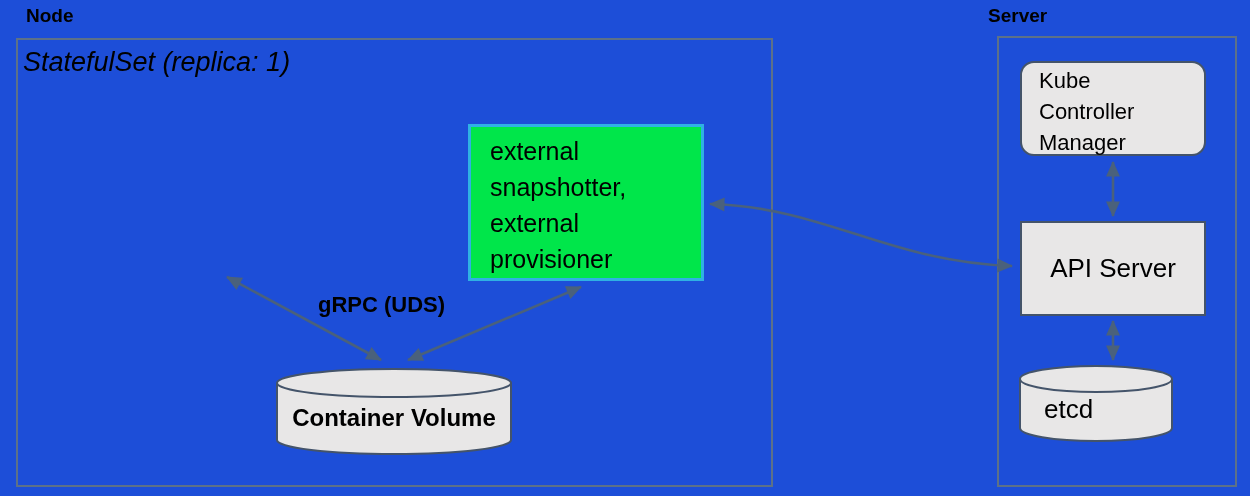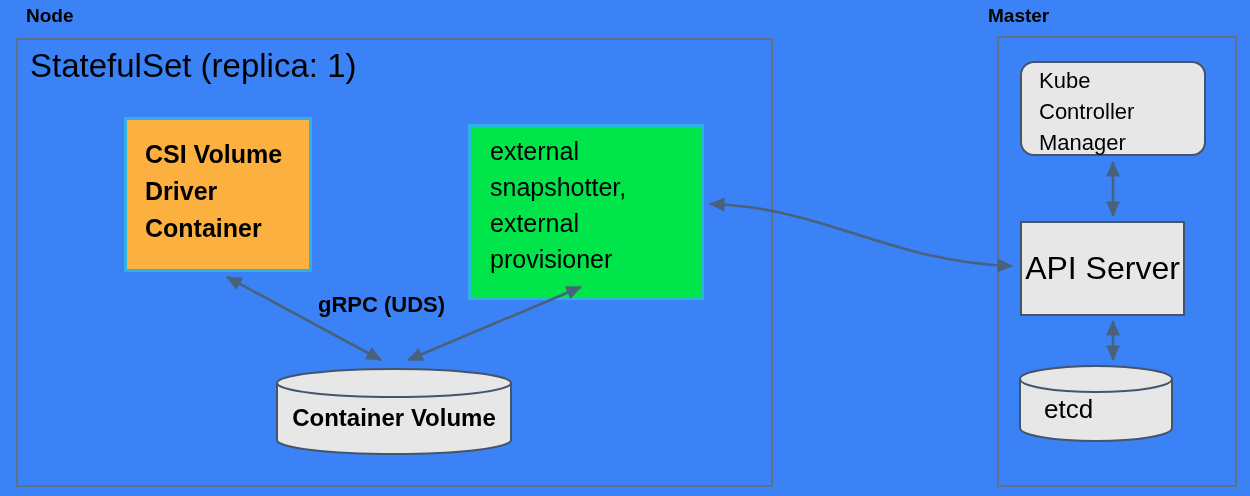--- a/index.html
+++ b/index.html
@@ -12,62 +12,63 @@
     --arrow: #4a617c;
     --text: #000000;
   }
   * { margin: 0; padding: 0; box-sizing: border-box; }
   html, body { background: #ffffff; }
   body { font-family: "Liberation Sans", sans-serif; color: var(--text); }
   .canvas {
     position: relative;
     width: 1250px;
     height: 496px;
-    background: #3b82f6;
+    background: #1d4ed8;
     overflow: hidden;
   }
   .group-label {
     position: absolute;
     font-size: 19px;
     font-weight: bold;
     color: var(--text);
     white-space: nowrap;
   }
   .node-label   { left: 26px;  top: 5px; }
   .master-label { left: 988px; top: 5px; }
   .outer-box {
     position: absolute;
     border: 2px solid var(--outer-border);
     background: transparent;
   }
   .node-box   { left: 16px;  top: 38px; width: 757px; height: 449px; }
   .master-box { left: 997px; top: 36px; width: 240px; height: 451px; }
   .statefulset-title {
     position: absolute;
-    left: 12px; top: 7px;
-    font-size: 33px;
+    left: 5px; top: 7px;
+    font-size: 27px;
     color: var(--text);
     white-space: nowrap;
+    font-style: italic;
   }
   .pod-box {
     position: absolute;
     border: 3px solid var(--highlight-border);
     font-size: 25px;
     line-height: 37px;
     white-space: pre-line;
     color: var(--text);
   }
   .csi-box {
     left: 124px; top: 117px; width: 188px; height: 155px;
     background: var(--csi-box-fill);
     font-weight: bold;
     padding: 16px 10px 0 18px;
   }
   .sidecar-box {
-    left: 468px; top: 124px; width: 236px; height: 176px;
+    left: 468px; top: 124px; width: 236px; height: 157px;
     background: var(--sidecar-box-fill);
     padding: 6px 2px 0 19px;
     line-height: 36px;
   }
   .grpc-label {
     position: absolute;
     left: 318px; top: 292px; width: 140px;
     font-size: 22px;
     font-weight: bold;
     white-space: nowrap;
@@ -105,25 +106,25 @@
     color: var(--text);
   }
   .kube-box {
     left: 1020px; top: 61px; width: 186px; height: 95px;
     padding: 2px 8px 0 17px;
     line-height: 31px;
     white-space: pre-line;
     border-radius: 14px;
   }
   .api-box {
-    left: 1020px; top: 221px; width: 165px; height: 95px;
+    left: 1020px; top: 221px; width: 186px; height: 95px;
     display: flex;
     align-items: center;
     justify-content: center;
-    font-size: 32px;
+    font-size: 26px;
   }
   .arrows-layer {
     position: absolute;
     left: 0; top: 0;
     pointer-events: none;
   }
   .arrow-line {
     stroke: var(--arrow);
     stroke-width: 2.6;
     fill: none;
@@ -134,40 +135,37 @@
 <body>
 
 <div class="canvas">
 
   <div class="group-label node-label">Node</div>
 
   <div class="outer-box node-box">
     <div class="statefulset-title">StatefulSet (replica: 1)</div>
   </div>
 
-  <div class="pod-box csi-box">CSI Volume
-Driver
-Container</div>
 
   <div class="pod-box sidecar-box">external
 snapshotter,
 external
 provisioner</div>
 
   <div class="grpc-label">gRPC (UDS)</div>
 
   <div class="cylinder emptydir-cyl">
     <svg width="238" height="89" viewBox="0 0 238 89">
       <path class="cyl-shape" d="M2,16 L2,73 A117,14 0 0 0 236,73 L236,16"></path>
       <ellipse class="cyl-shape" cx="119" cy="16" rx="117" ry="14"></ellipse>
     </svg>
     <div class="cyl-label">Container Volume</div>
   </div>
 
-  <div class="group-label master-label">Master</div>
+  <div class="group-label master-label">Server</div>
 
   <div class="outer-box master-box"></div>
 
   <div class="gray-box kube-box">Kube
 Controller
 Manager</div>
 
   <div class="gray-box api-box">API Server</div>
 
   <div class="cylinder etcd-cyl">

